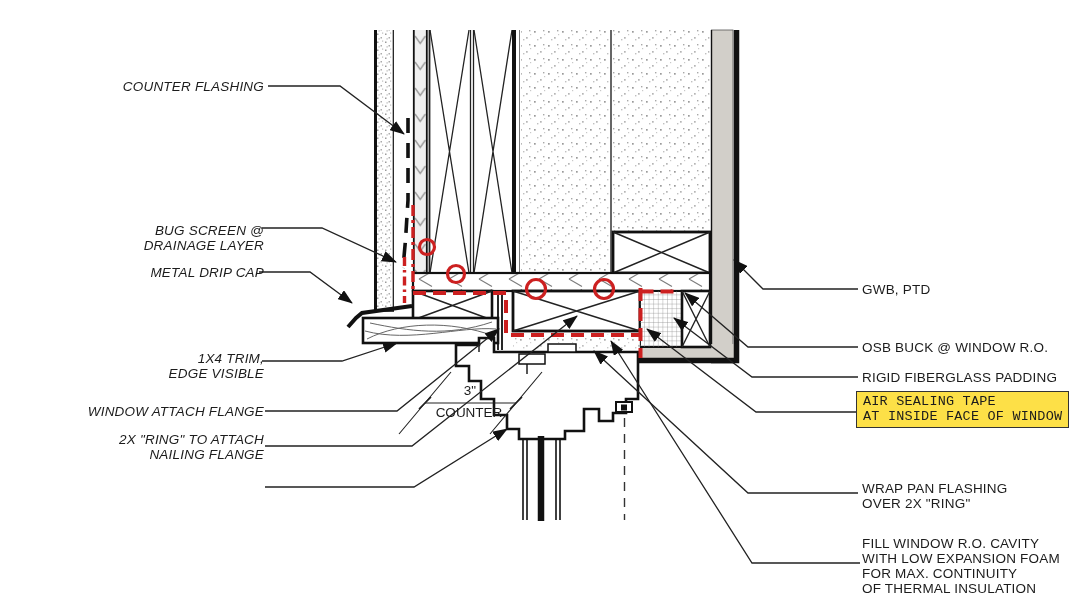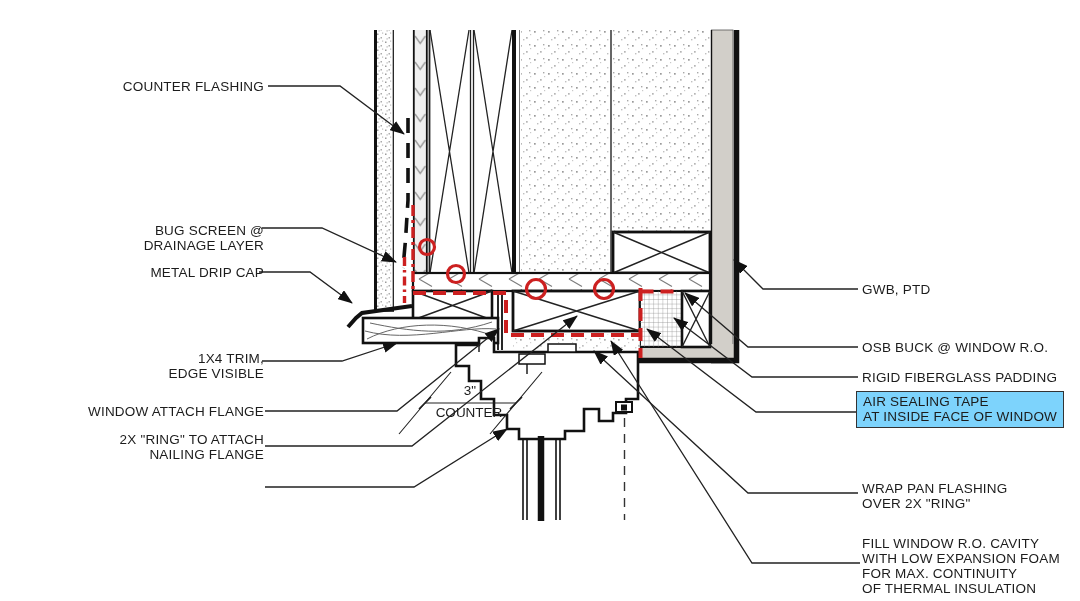--- a/index.html
+++ b/index.html
@@ -1,23 +1,23 @@
 <!DOCTYPE html>
 <html><head>
 <meta charset="utf-8">
 <style>
   html,body{margin:0;padding:0;background:#fff;}
   #stage{position:relative;width:1080px;height:601px;background:#fff;overflow:hidden;
          font-family:"Liberation Sans",sans-serif;}
   #drawing{position:absolute;left:0;top:0;}
   .lbl{position:absolute;font-size:13.5px;line-height:15px;letter-spacing:.2px;
        color:#1c1c1c;white-space:pre-line;}
-  .left{width:250px;left:14px;text-align:right;}
+  .left{width:250px;left:14px;text-align:right;font-style:italic;}
   .right{left:862px;text-align:left;}
-  .boxed{border:1.4px solid #333;padding:2px 6px 3px 6px;background:#7dd3fc;left:856px;}
+  .boxed{border:1.4px solid #333;padding:2px 6px 3px 6px;background:#fde047;left:856px;font-family:Liberation Mono, monospace;}
   .dim{position:absolute;font-size:13.5px;color:#1c1c1c;text-align:center;}
 </style>
 </head>
 <body>
 
 <div id="stage">
 
 <svg id="drawing" width="1080" height="601" viewBox="0 0 1080 601" xmlns="http://www.w3.org/2000/svg">
   <defs>
     <pattern id="stip" width="14" height="14" patternUnits="userSpaceOnUse">

